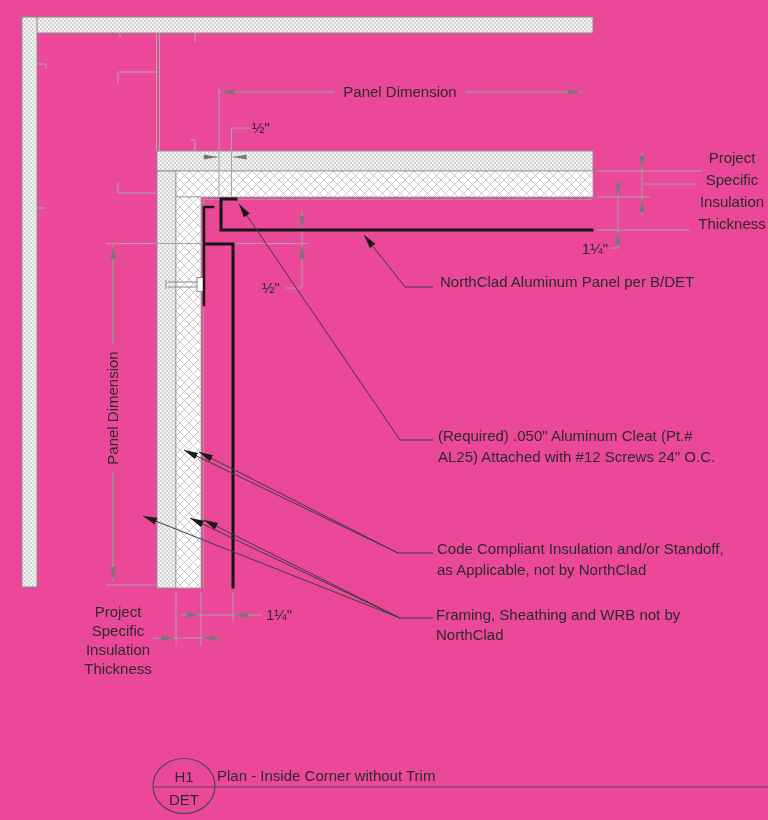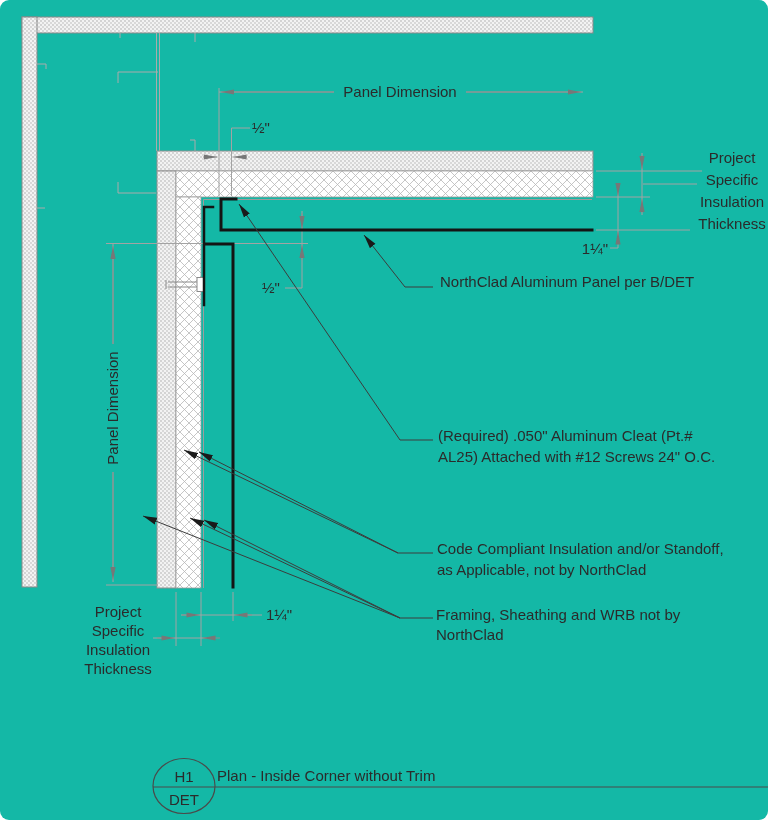--- a/index.html
+++ b/index.html
@@ -1,17 +1,17 @@
 <!DOCTYPE html>
 <html><head>
 <meta charset="utf-8">
 <style>
   html,body{margin:0;padding:0;background:#ffffff;}
-  #stage{position:relative;width:768px;height:820px;background:#14b8a6;overflow:hidden;
-         font-family:"Liberation Sans",sans-serif;border-radius:9px;}
+  #stage{position:relative;width:768px;height:820px;background:#ec4899;overflow:hidden;
+         font-family:"Liberation Sans",sans-serif;}
   svg{position:absolute;top:0;left:0;}
   text{font-family:"Liberation Sans",sans-serif;fill:#2b2b2b;}
   .dimtxt{font-size:15px;}
   .calltxt{font-size:15px;}
   .ttltxt{font-size:15px;}
 </style>
 </head>
 <body>
 
 <div id="stage">

